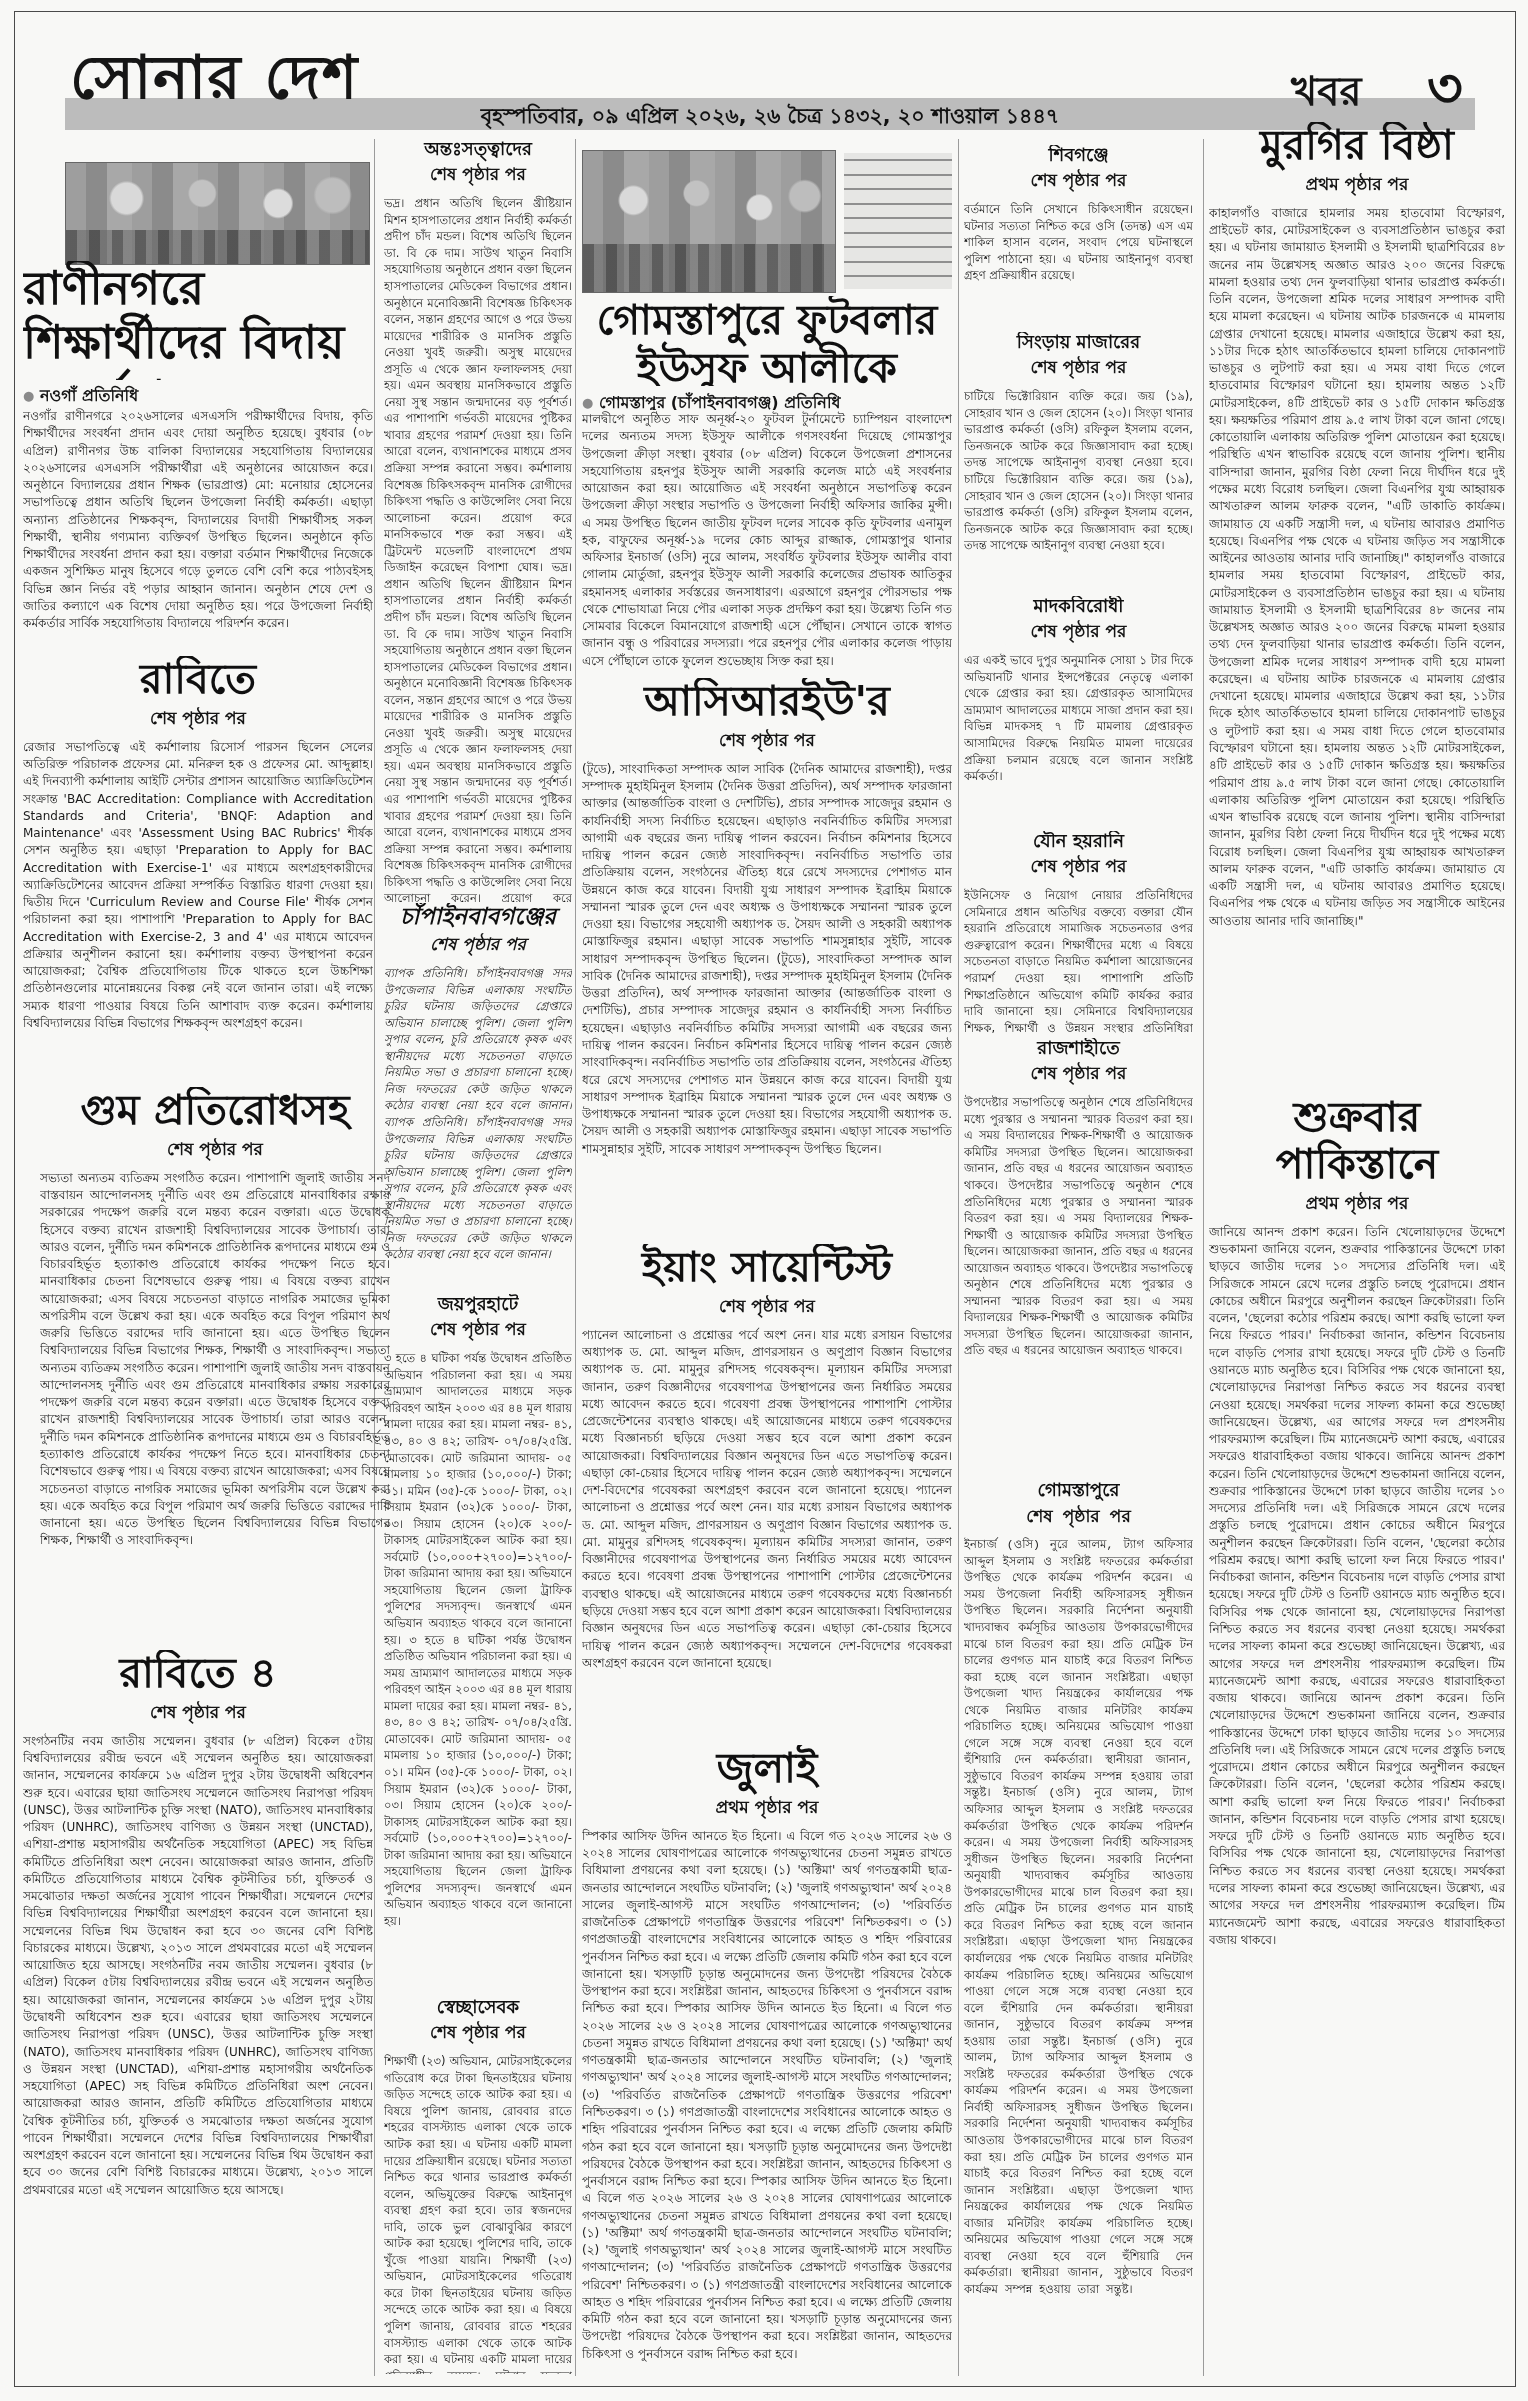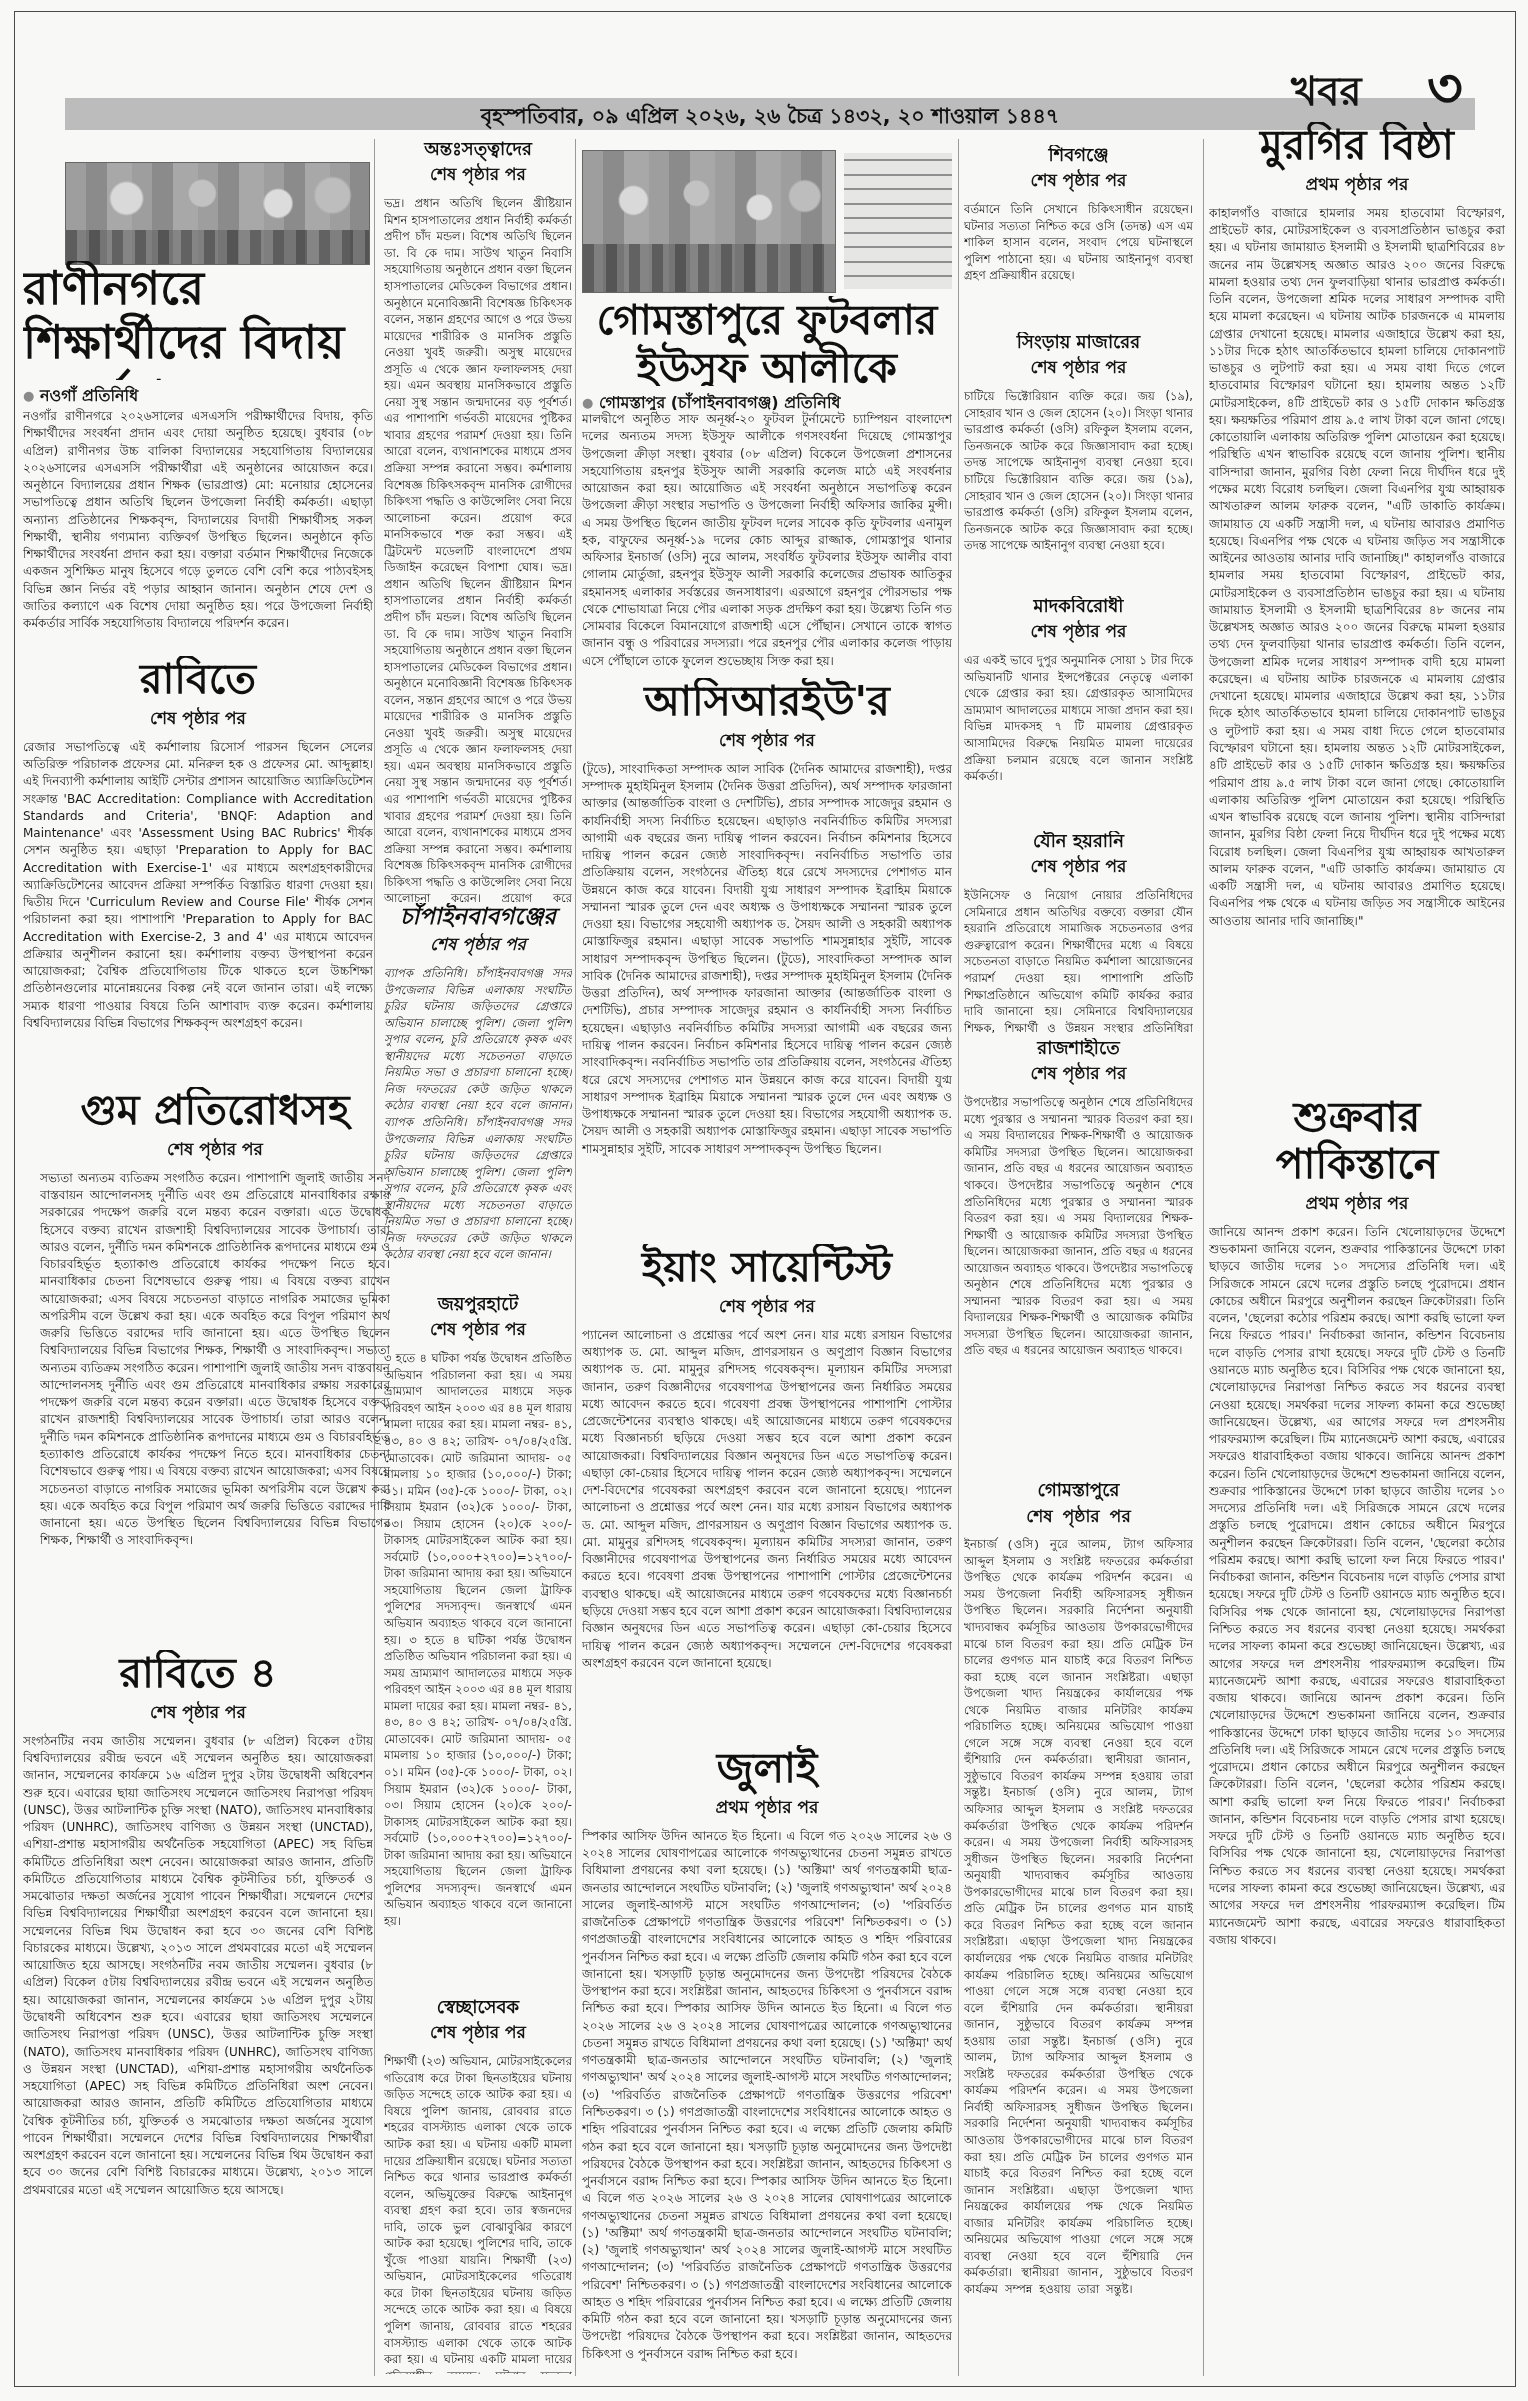--- a/index.html
+++ b/index.html
@@ -38,20 +38,21 @@
   .b-sm .head{font-size:18px;}
   .b-sm .body{font-size:11.5px;}
 </style>
 </head>
 <body>
 
 <div id="page">
   <div class="frame"></div>
 
   <div class="mh-band"></div>
+  <div class="mh-logo">সোনার দেশ</div>
   <div class="mh-date">বৃহস্পতিবার, ০৯ এপ্রিল ২০২৬, ২৬ চৈত্র ১৪৩২, ২০ শাওয়াল ১৪৪৭</div>
   <div class="mh-section">খবর</div>
   <div class="mh-pageno">৩</div>
 
   <div class="vrule" style="left:374px"></div>
   <div class="vrule" style="left:575px"></div>
   <div class="vrule" style="left:958px"></div>
   <div class="vrule" style="left:1203px"></div>
 
   <div class="photo" style="left:65px;top:162px;width:303px;height:101px;"></div>

